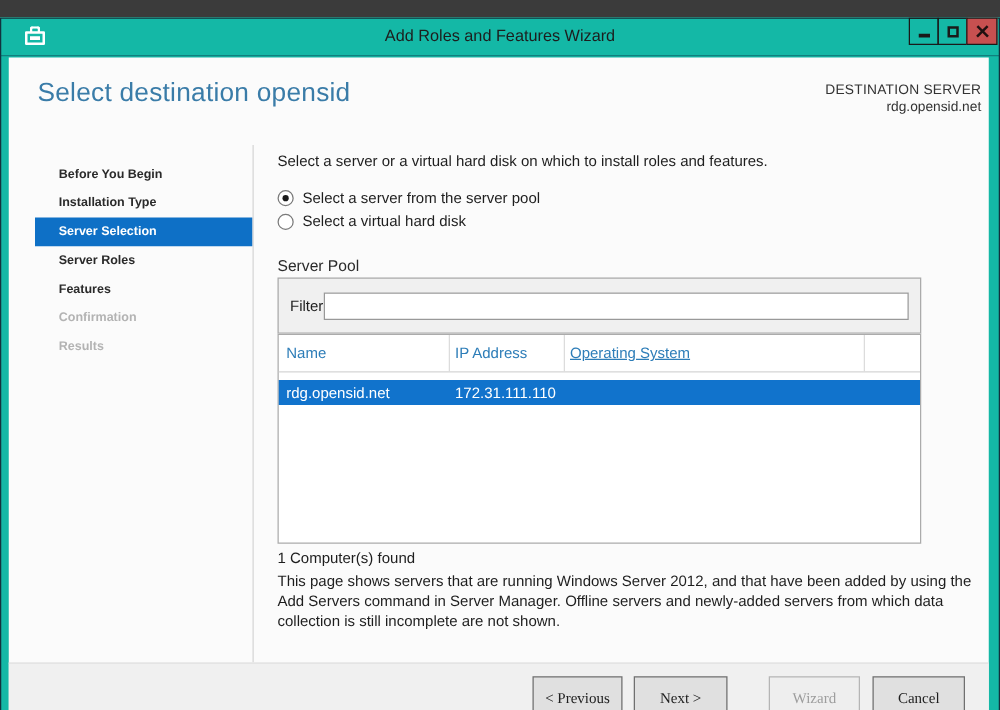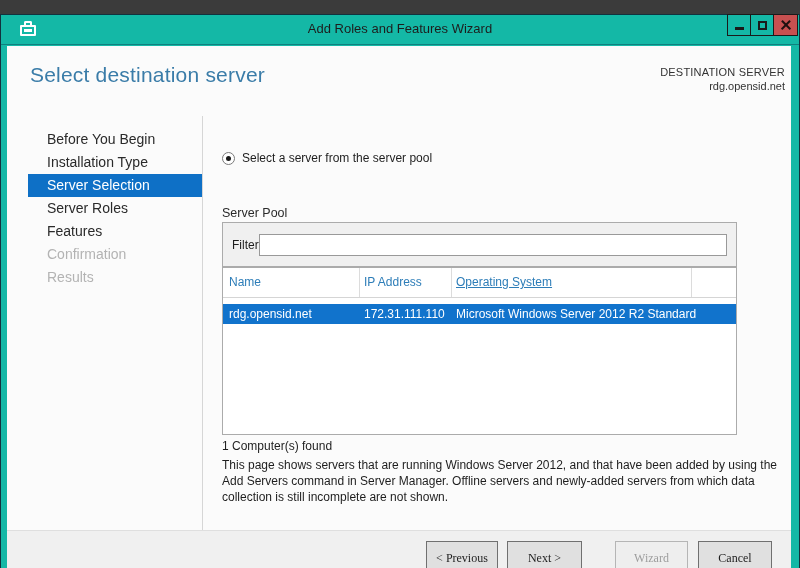--- a/index.html
+++ b/index.html
@@ -33,22 +33,22 @@
   .client { position:absolute; left:7px; top:32px; width:784px; height:526px; background:#fbfbfb; }
 
   .page-title { position:absolute; left:23px; top:17px; font-size:21px; font-weight:300;
                 letter-spacing:.2px; color:#3a7ca8; }
   .dest { position:absolute; right:6px; top:20px; text-align:right; color:#333; }
   .dest .lab { font-size:11px; letter-spacing:.2px; }
   .dest .val { font-size:11px; margin-top:2px; }
 
   
   .nav { position:absolute; left:21px; top:82px; width:174px; }
-  .nav-item { height:23px; line-height:23px; padding-left:19px; font-size:14px;
-              color:#2a2a2a; cursor:pointer; white-space:nowrap; }
+  .nav-item { height:23px; line-height:23px; padding-left:19px; font-size:10px;
+              color:#2a2a2a; cursor:pointer; white-space:nowrap;font-weight:bold; }
   .nav-item.selected { background:#0e70c6; color:#fff; }
   .nav-item.disabled { color:#b3b3b3; cursor:default; }
   .v-divider { position:absolute; left:195px; top:70px; width:1px; height:414px; background:#d6d6d6; }
 
   
   .intro { position:absolute; left:215px; top:76px; width:566px; font-size:12px; color:#1e1e1e; }
 
   .radio-row { position:absolute; left:215px; display:flex; align-items:center; cursor:pointer; }
   .radio-row.r1 { top:105px; }
   .radio-row.r2 { top:124px; }
@@ -117,62 +117,66 @@
       </button>
       <button class="ctrl close">
         <span class="gl-x1"></span>
         <span class="gl-x2"></span>
       </button>
     </div>
   </div>
 
   <div class="client">
 
-    <div class="page-title">Select destination server</div>
+    <div class="page-title">Select destination opensid</div>
     <div class="dest">
       <div class="lab">DESTINATION SERVER</div>
       <div class="val">rdg.opensid.net</div>
     </div>
 
     <div class="nav">
       <div class="nav-item">Before You Begin</div>
       <div class="nav-item">Installation Type</div>
       <div class="nav-item selected">Server Selection</div>
       <div class="nav-item">Server Roles</div>
       <div class="nav-item">Features</div>
       <div class="nav-item disabled">Confirmation</div>
       <div class="nav-item disabled">Results</div>
     </div>
     <div class="v-divider"></div>
 
+    <div class="intro">Select a server or a virtual hard disk on which to install roles and features.</div>
 
     <div class="radio-row r1">
       <span class="radio-circle on"></span>
       <span class="radio-label">Select a server from the server pool</span>
+    </div>
+    <div class="radio-row r2">
+      <span class="radio-circle"></span>
+      <span class="radio-label">Select a virtual hard disk</span>
     </div>
 
     <div class="pool-title">Server Pool</div>
 
     <div class="filter-box">
       <span class="filter-label">Filter:</span>
       <input class="filter-input" type="text" value="" style="">
     </div>
 
     <div class="table-box">
       <span class="th c1">Name</span>
       <span class="th c2">IP Address</span>
       <span class="th c3">Operating System</span>
       <span class="col-sep s1"></span>
       <span class="col-sep s2"></span>
       <span class="col-sep s3"></span>
       <span class="head-line"></span>
       <div class="row">
         <span class="cell c1">rdg.opensid.net</span>
         <span class="cell c2">172.31.111.110</span>
-        <span class="cell c3">Microsoft Windows Server 2012 R2 Standard</span>
       </div>
     </div>
 
     <div class="count">1 Computer(s) found</div>
     <div class="desc">This page shows servers that are running Windows Server 2012, and that have been added by using the Add Servers command in Server Manager. Offline servers and newly-added servers from which data collection is still incomplete are not shown.</div>
 
     <div class="footer">
       <button class="btn prev">&lt; Previous</button>
       <button class="btn next">Next &gt;</button>
       <button class="btn install" disabled="">Wizard</button>

